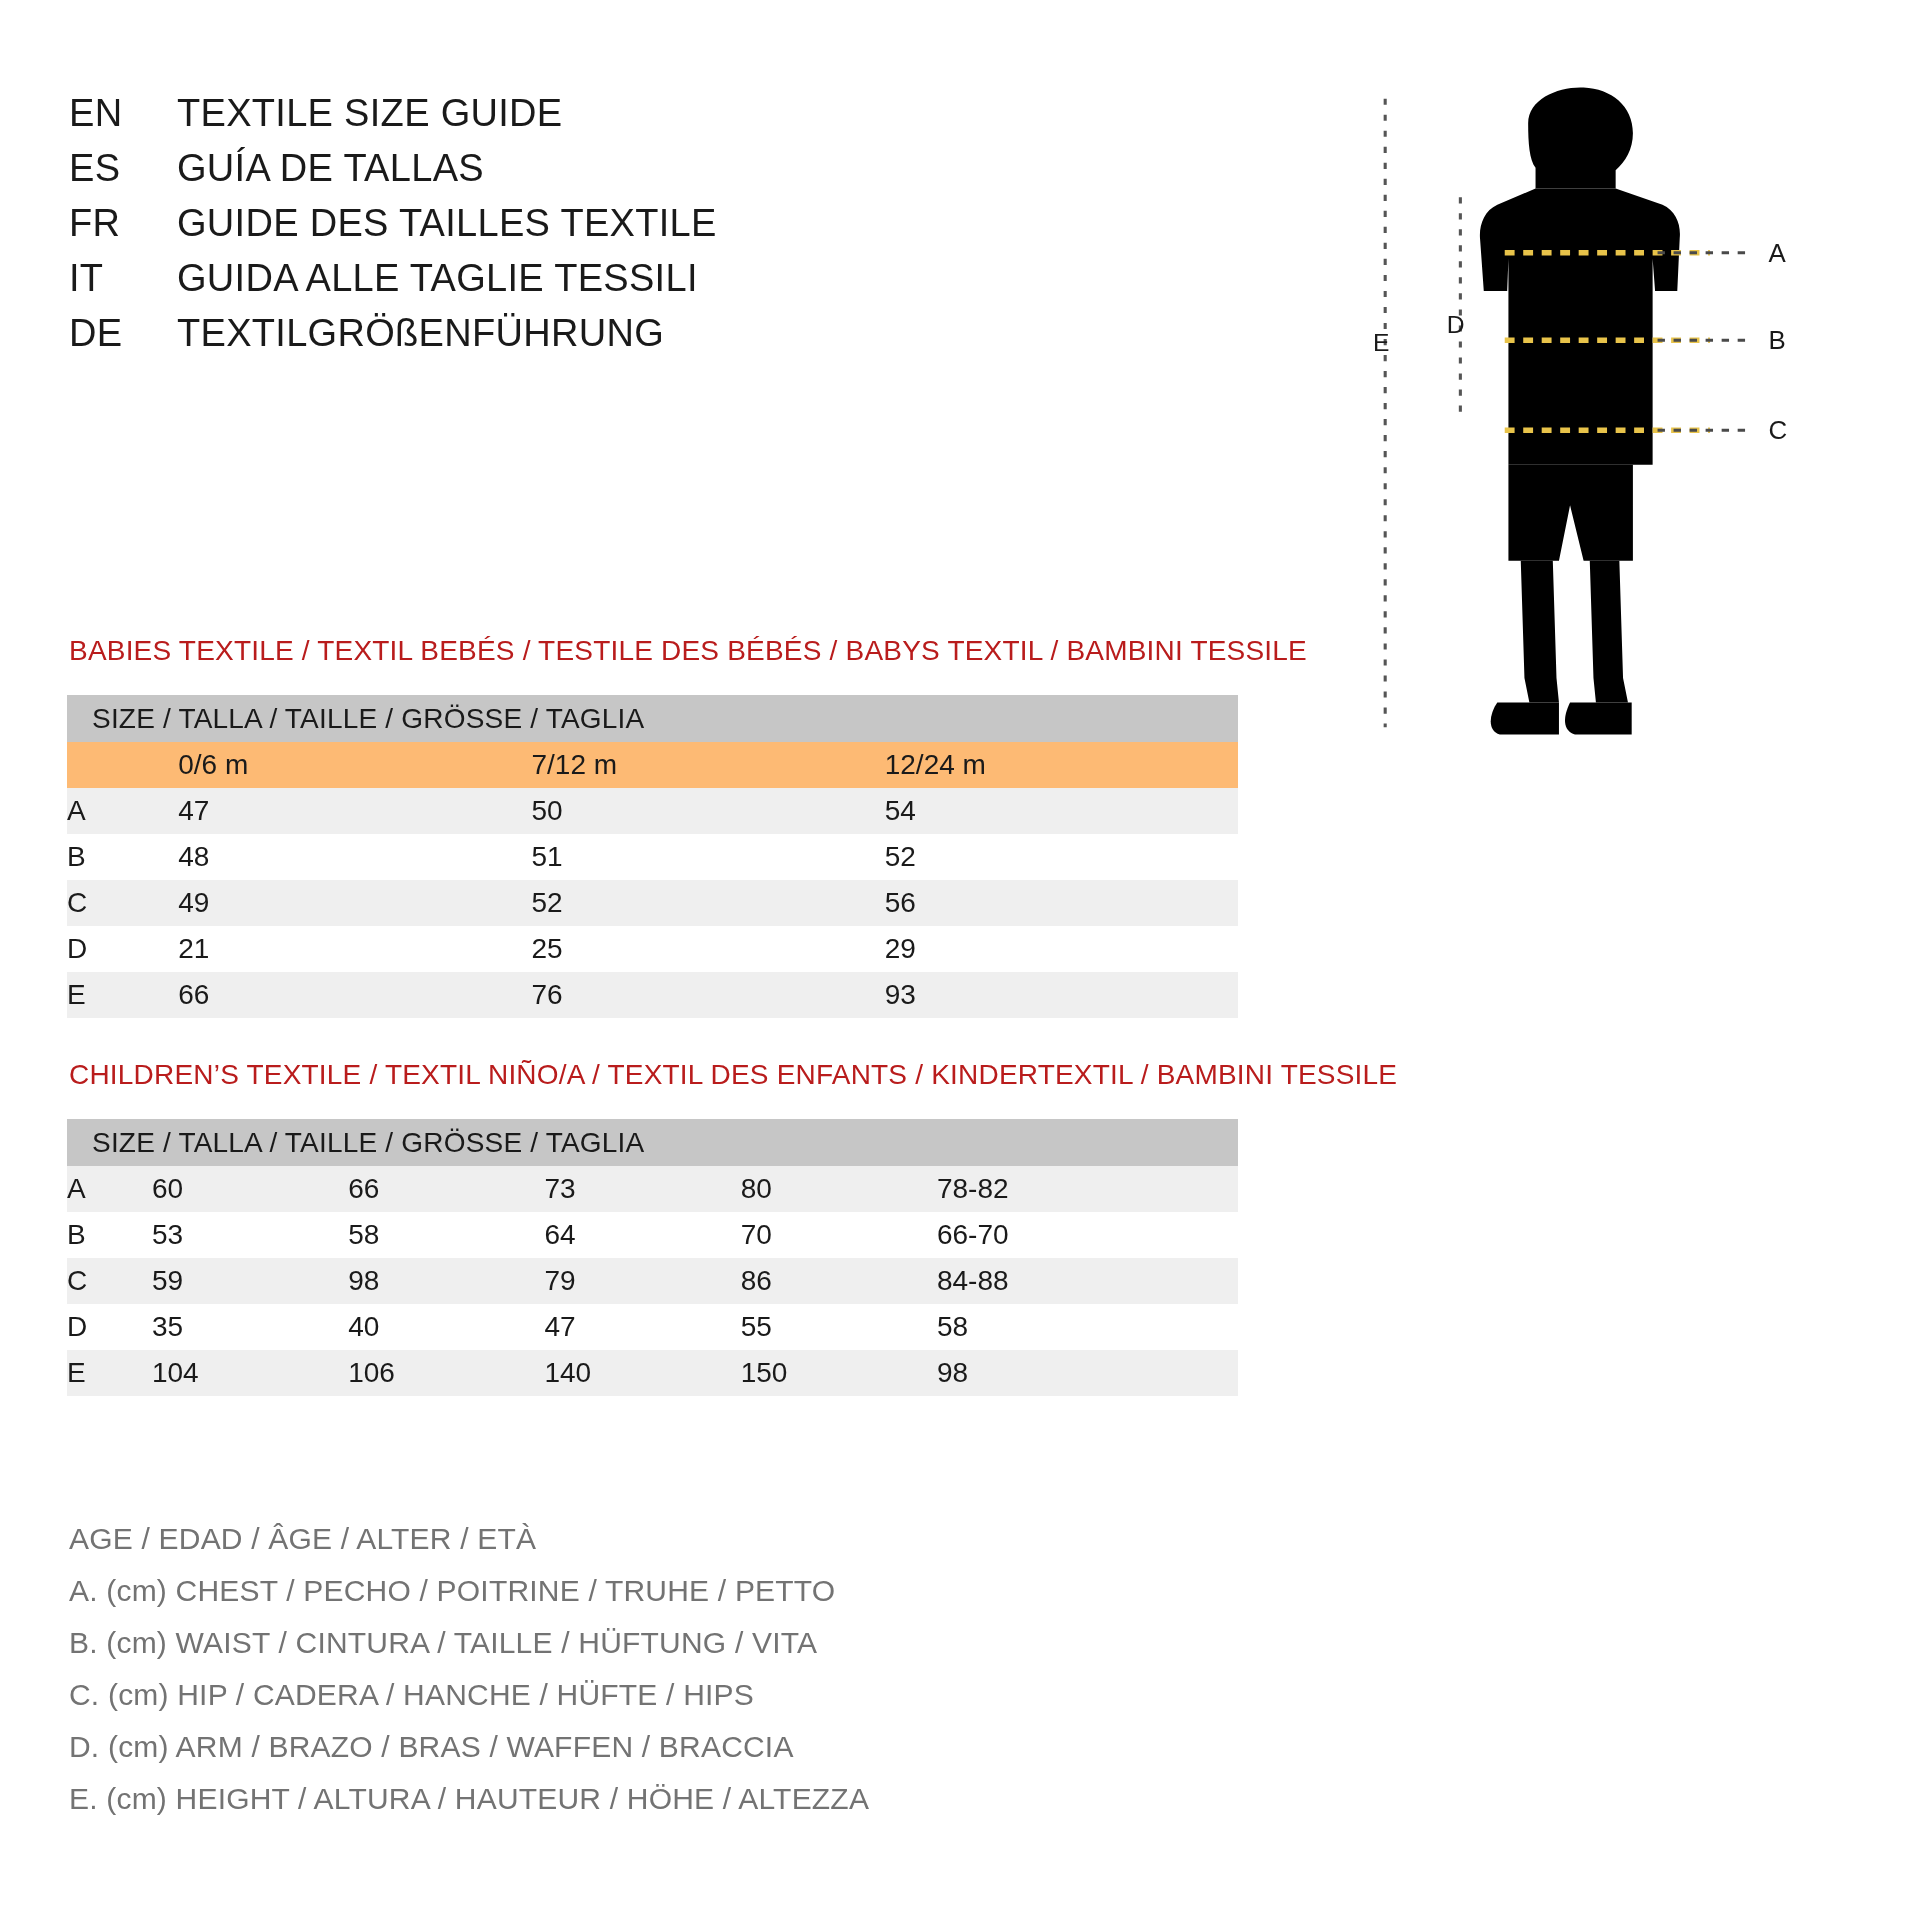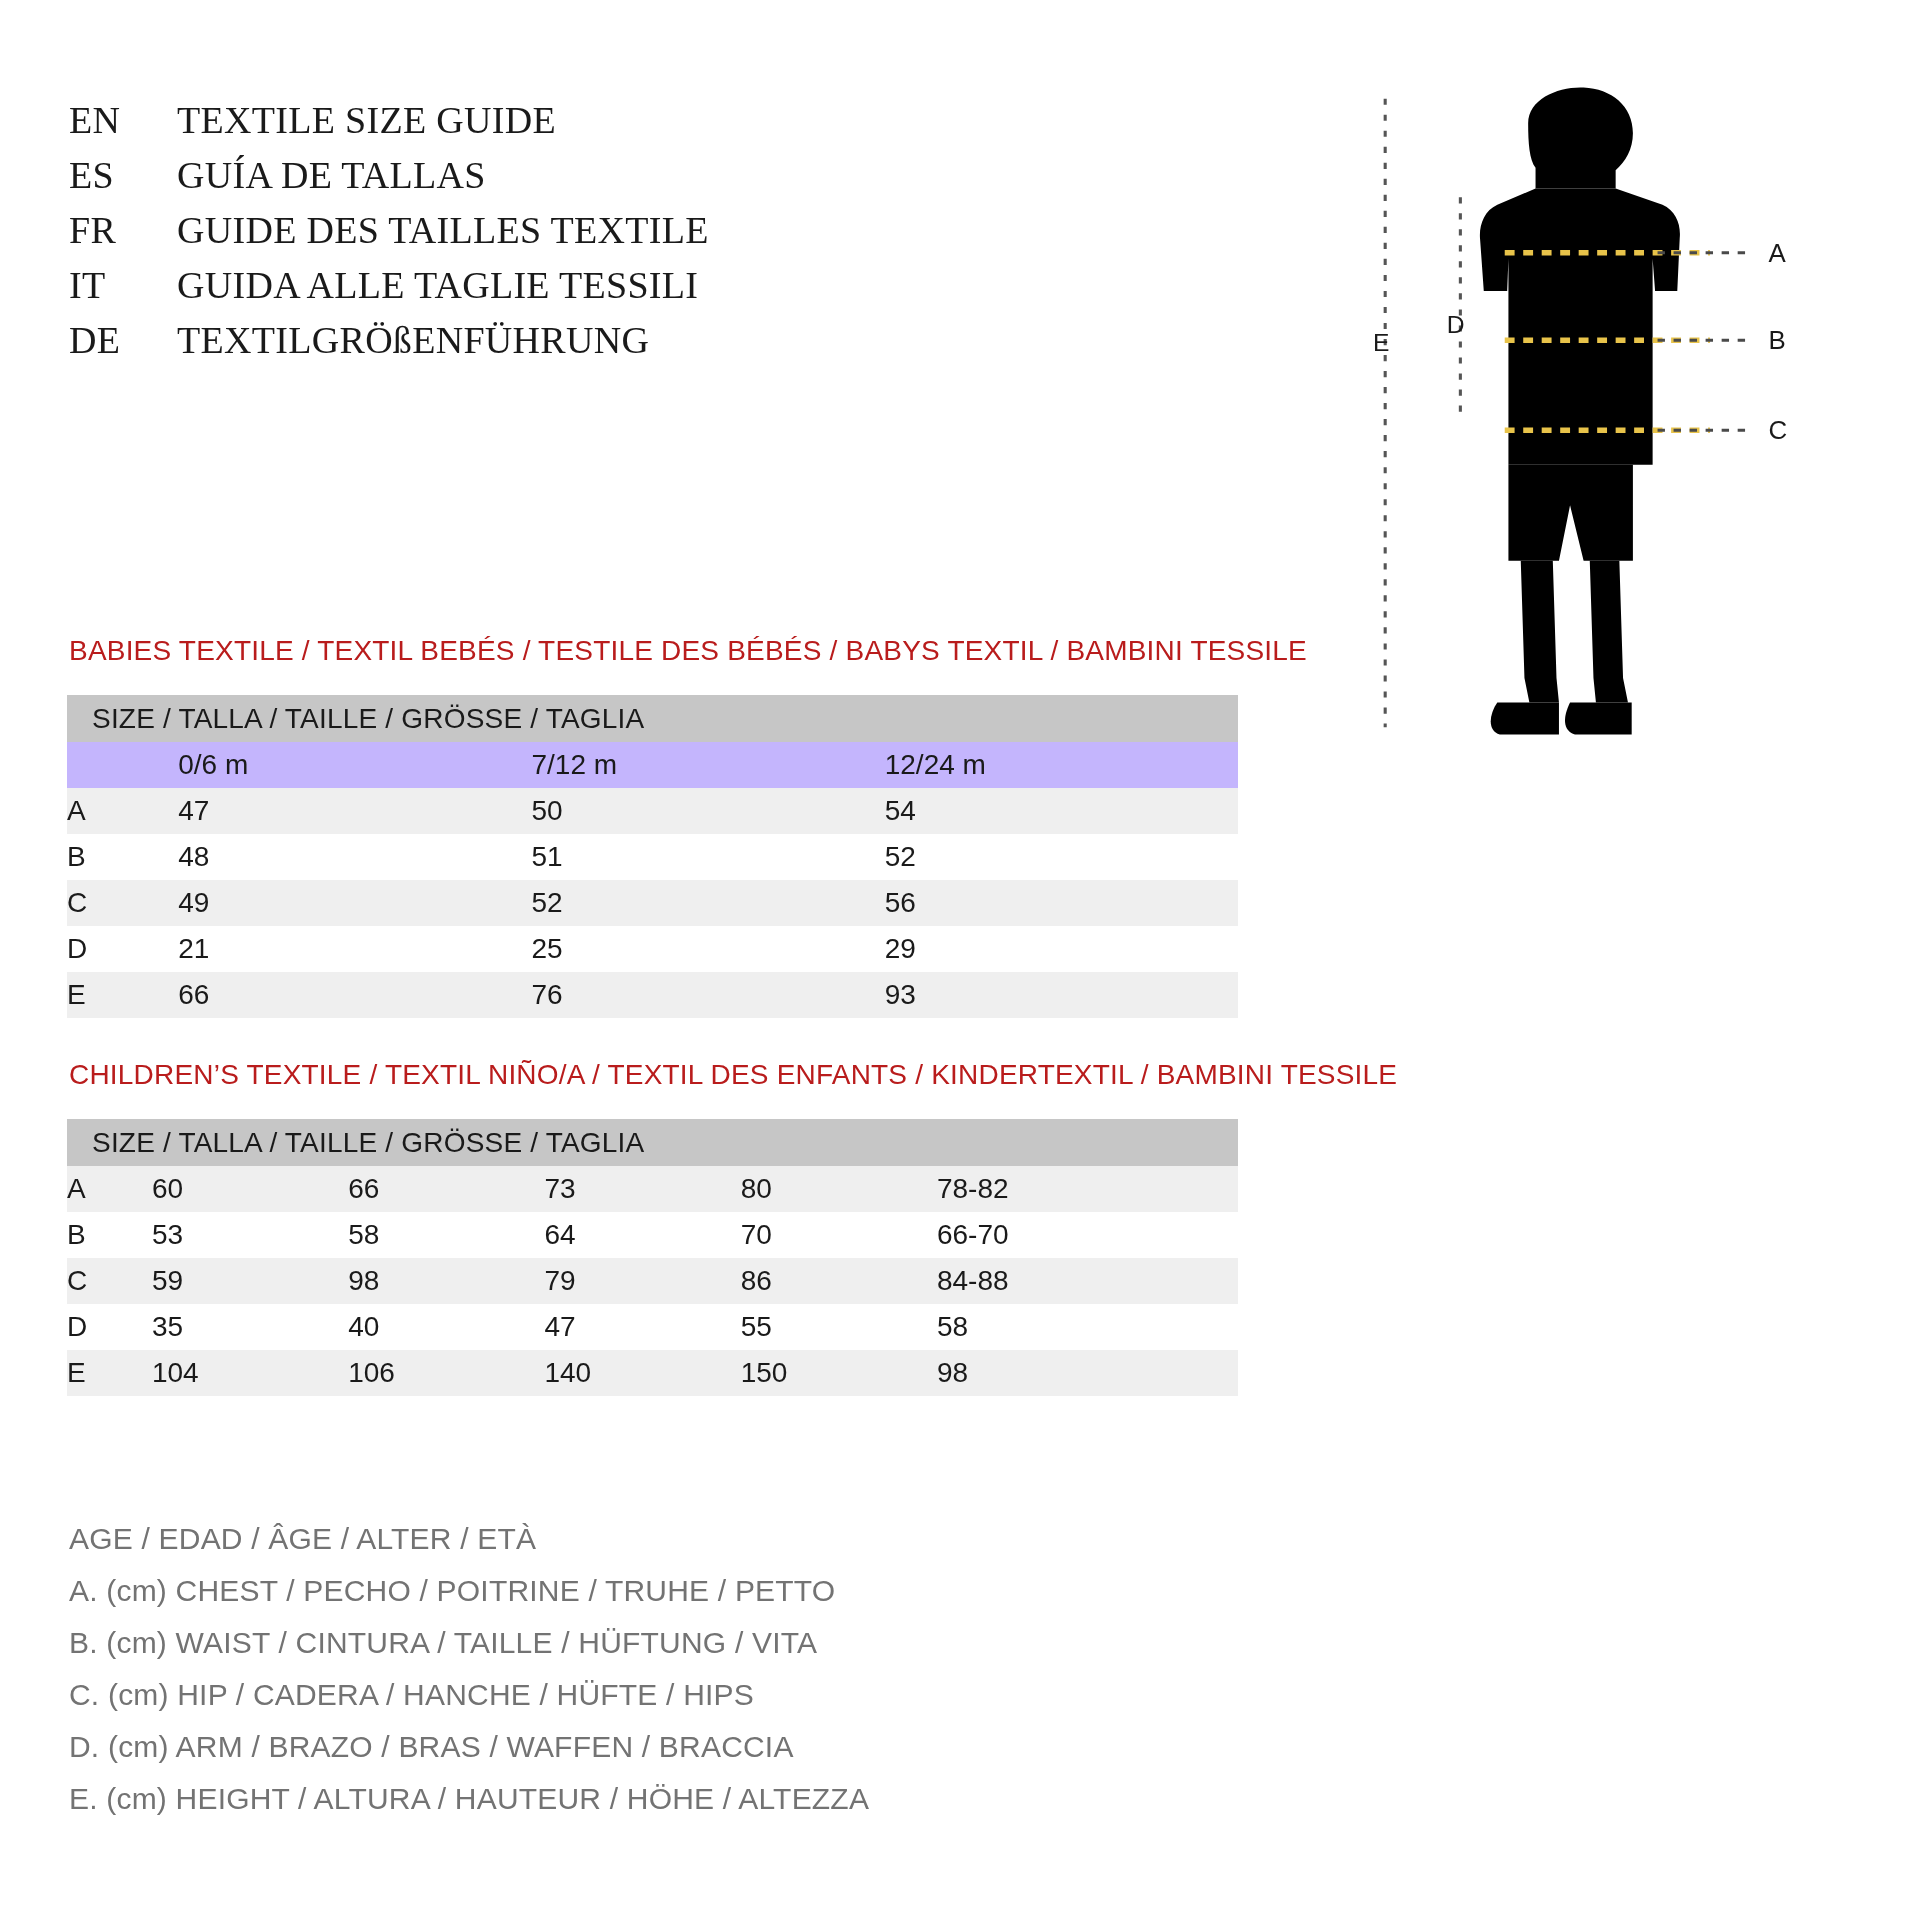--- a/index.html
+++ b/index.html
@@ -17,23 +17,22 @@
   }
 
   
   .lang-block {
     position: absolute;
     left: 69px;
     top: 92px;
   }
   .lang-row {
     display: flex;
-    align-items: center;
+    align-items: flex-start;
     height: 55px;
-    font-family: Liberation Serif, serif;
   }
   .lang-code {
     width: 108px;
     font-size: 38px;
     letter-spacing: 0.3px;
     color: #1a1a1a;
   }
   .lang-text {
     font-size: 38px;
     letter-spacing: 0.3px;
@@ -90,21 +89,21 @@
     letter-spacing: 0.2px;
   }
   .col-label { width: 68px; padding-left: 11px; }
   .col-val   { width: 216px; padding-left: 11px; }
 
   .row-shade td { background: #efefef; }
   .row-plain td { background: #ffffff; }
 
   .cell-letter { padding-left: 11px; }
   .cell-num { padding-left: 11px; }
-  .subhdr td { background: #c4b5fd; }
+  .subhdr td { background: #fdba74; }
 
   
   .legend {
     position: absolute;
     left: 69px;
     top: 1522px;
   }
   .legend-line {
     font-size: 30px;
     letter-spacing: 0.2px;

